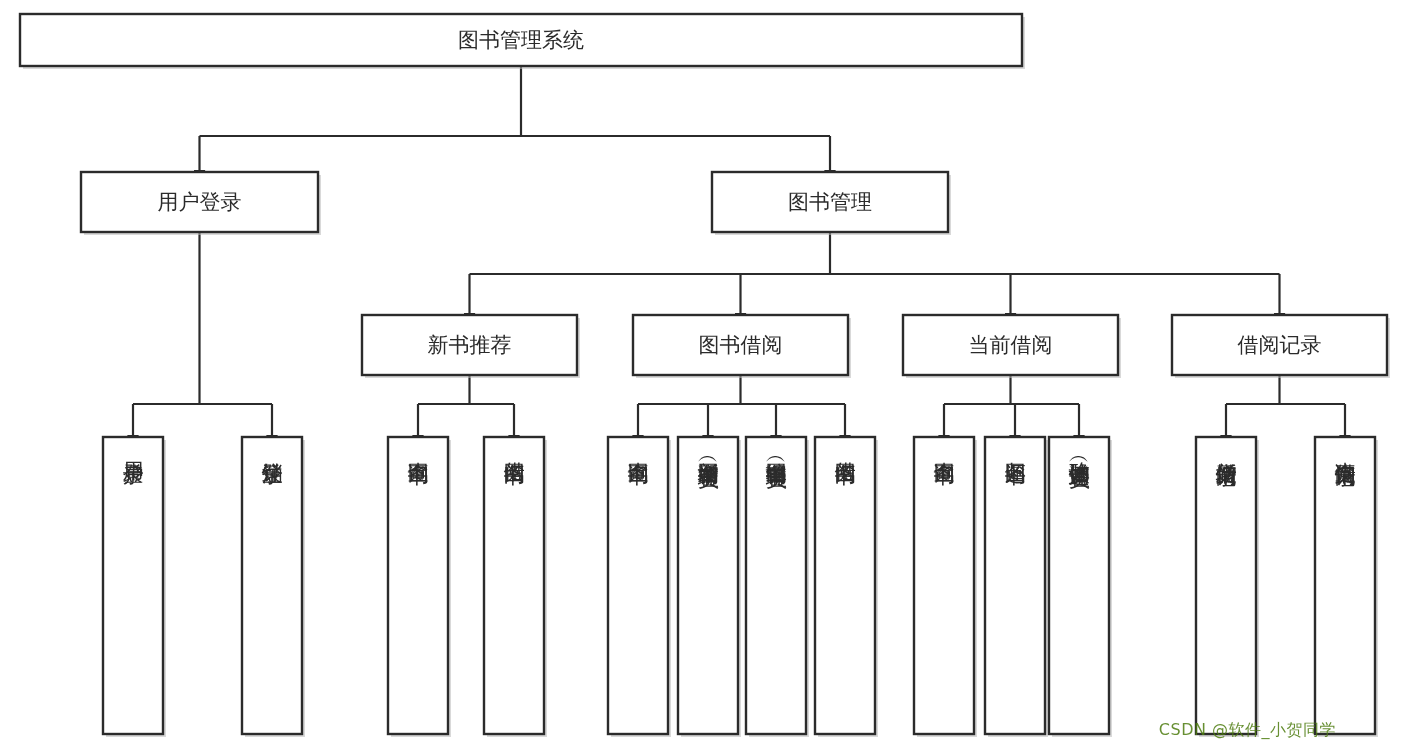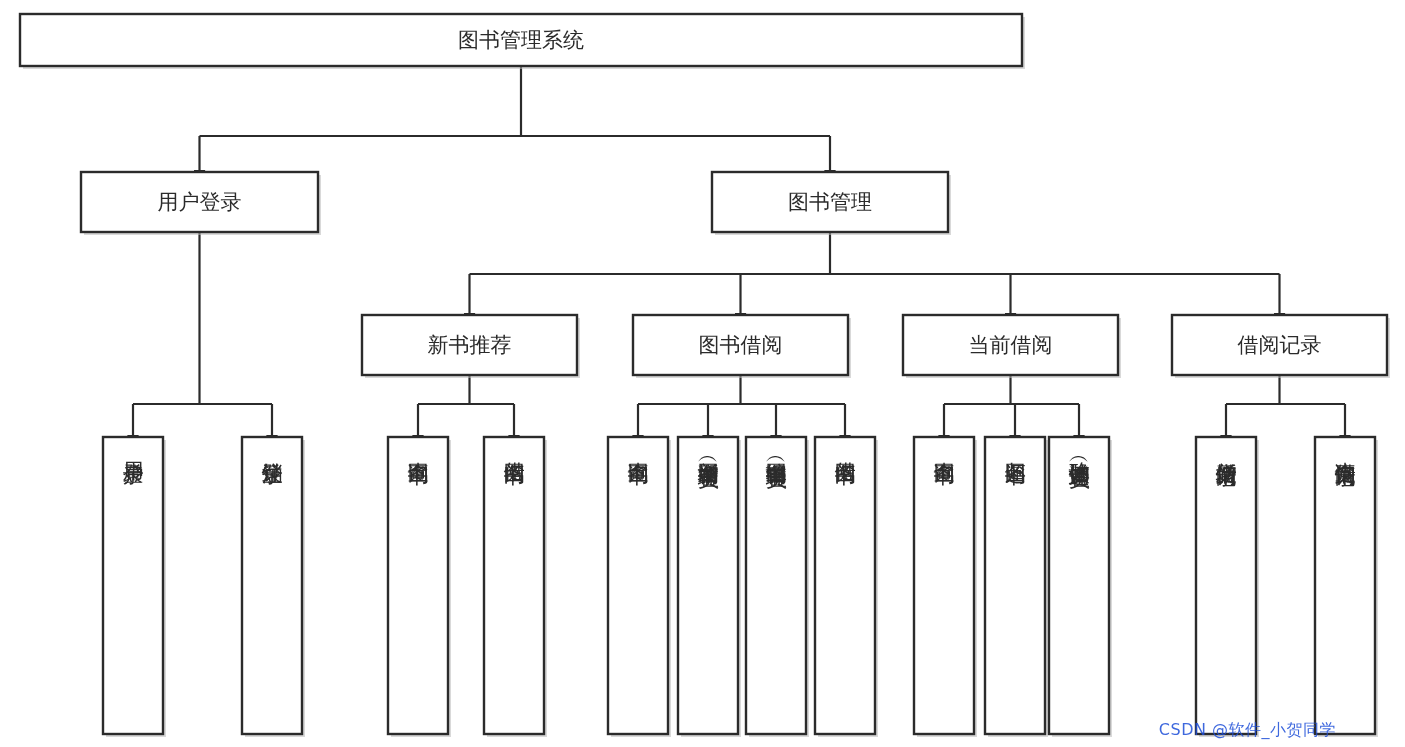--- a/index.html
+++ b/index.html
@@ -68,21 +68,21 @@
     letter-spacing: 1px;
     white-space: nowrap;
     text-align: center;
   }
   .watermark {
     position: absolute;
     right: 12px;
     bottom: 6px;
     font-family: "DejaVu Sans", "Liberation Sans", sans-serif;
     font-size: 16px;
-    color: #1d4ed8;
+    color: #4d7c0f;
     letter-spacing: 0.5px;
     white-space: nowrap;
     opacity: 0.85;
   }
 </style>
 </head>
 <body>
 
 <div id="diagram-root">
 

